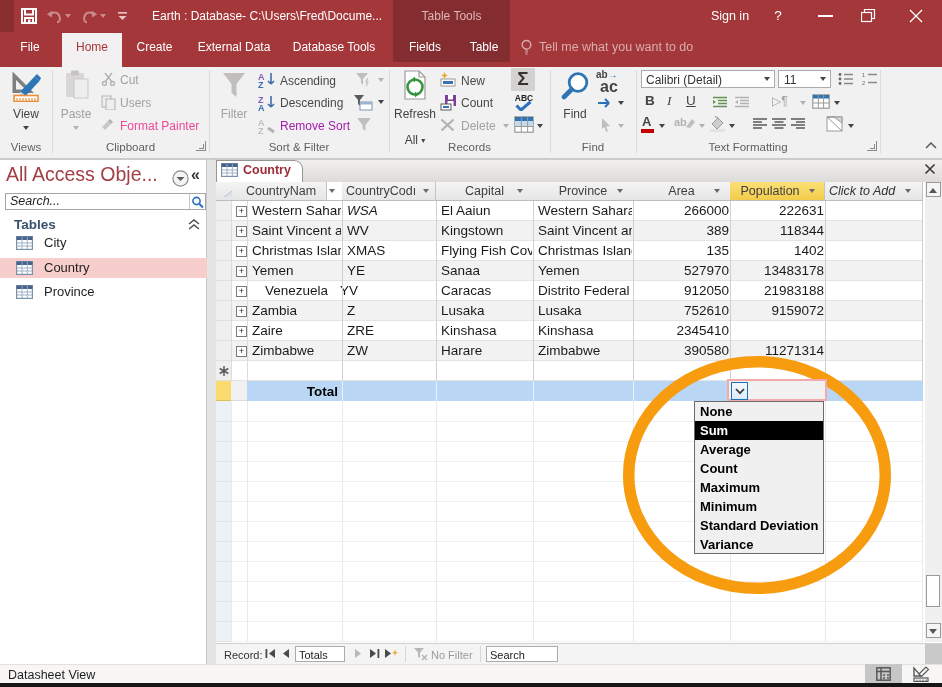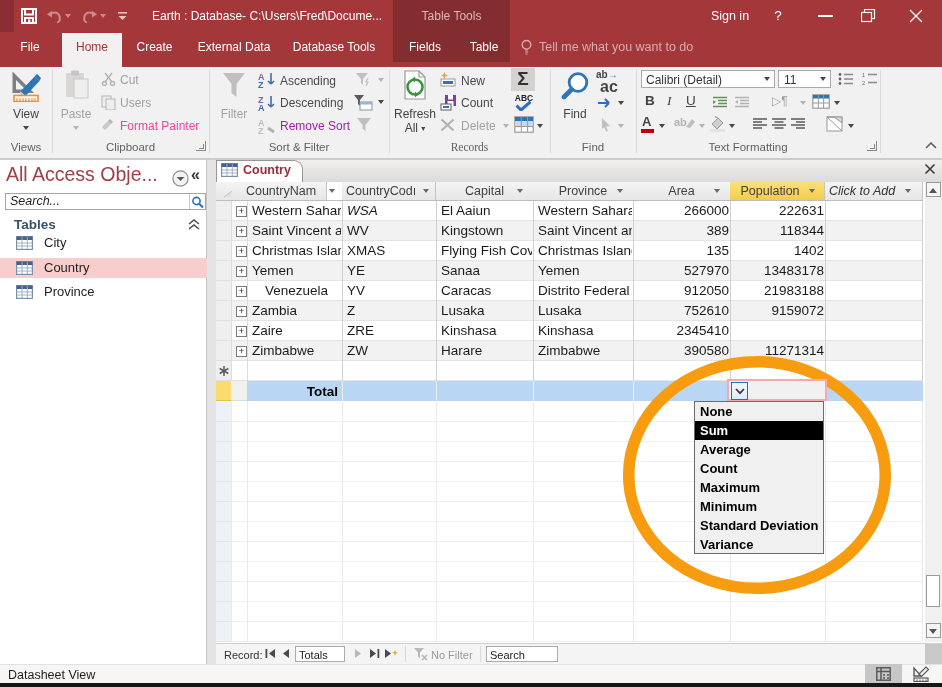--- a/index.html
+++ b/index.html
@@ -85,21 +85,21 @@
 <div class="ab" style="left:0;top:158px;width:942px;height:2px;background:#cbcbcb;"></div>
 <div class="gsep" style="left:52px;"></div>
 <div class="gsep" style="left:209px;"></div>
 <div class="gsep" style="left:389px;"></div>
 <div class="gsep" style="left:550px;"></div>
 <div class="gsep" style="left:636px;"></div>
 <div class="gsep" style="left:880px;"></div>
 <div class="glbl" style="left:0px;width:52px;">Views</div>
 <div class="glbl" style="left:52px;width:157px;">Clipboard</div>
 <div class="glbl" style="left:209px;width:180px;">Sort &amp; Filter</div>
-<div class="glbl" style="left:389px;width:161px;font-family:Liberation Serif, serif;">Records</div>
+<div class="glbl" style="left:389px;width:161px;">Records</div>
 <div class="glbl" style="left:550px;width:86px;">Find</div>
 <div class="glbl" style="left:636px;width:224px;">Text Formatting</div>
 
 <svg class="ab" style="left:10px;top:70px" width="32" height="32" viewBox="0 0 32 32">
  <path d="M2.5 1.5 L2.5 23 L24 23 Z" fill="#7f7f7f"></path>
  <path d="M6 10 L6 19.5 L15.5 19.5 Z" fill="#f2f1f1"></path>
  <path d="M10.5 21.5 L24.5 6.5 L29.5 11 L15.5 26 Z" fill="#2e75b5"></path>
  <path d="M27 4 L31 8 L29.5 11 L24.5 6.5 Z" fill="#2e75b5"></path>
  <path d="M10.5 21.5 L15.5 26 L9 27.5 Z" fill="#c9d7e8"></path>
  <path d="M11.5 24.5 L9 27.5 L12.8 26.8 Z" fill="#1f3a57"></path>
@@ -174,21 +174,21 @@
 </svg>
 
 <svg class="ab" style="left:403px;top:70px" width="24" height="30" viewBox="0 0 24 30">
  <path d="M2 1 H16 L22 7 V29 H2 Z" fill="#fff" stroke="#9a9998" stroke-width="1.2"></path>
  <path d="M16 1 L16 7 H22" fill="none" stroke="#9a9998" stroke-width="1.2"></path>
  <circle cx="12" cy="17" r="7.5" fill="none" stroke="#35953f" stroke-width="2.6"></circle>
  <path d="M12 6.5 L8.5 9.5 L12 12.5" fill="#35953f" stroke="none"></path>
  <path d="M12 21.5 L15.5 24.5 L12 27.5" fill="#35953f" stroke="none"></path>
 </svg>
 <div class="ab" style="left:389px;top:107px;width:52px;text-align:center;font-size:12px;color:#444;">Refresh</div>
-<div class="ab" style="left:389px;top:121px;width:52px;text-align:center;font-size:12px;color:#444;">All <span style="font-size:8px;vertical-align:1px;">▾</span></div>
+<div class="ab" style="left:389px;top:133px;width:52px;text-align:center;font-size:12px;color:#444;">All <span style="font-size:8px;vertical-align:1px;">▾</span></div>
 <svg class="ab" style="left:439px;top:71px" width="18" height="17" viewBox="0 0 18 17">
  <path d="M5.5 1 L6.6 3.4 L9 4.5 L6.6 5.6 L5.5 8 L4.4 5.6 L2 4.5 L4.4 3.4 Z" fill="#e9a733"></path>
  <rect x="2" y="8" width="14" height="7" fill="#fff" stroke="#9a9998"></rect>
  <rect x="4" y="10" width="10" height="3" fill="#3b6fb2"></rect>
 </svg>
 <div class="sbtn" style="left:461px;top:74px;">New</div>
 <svg class="ab" style="left:440px;top:94px" width="17" height="17" viewBox="0 0 17 17">
  <rect x="5" y="1" width="11" height="11" fill="#7d3f98"></rect>
  <rect x="8" y="1" width="5" height="4.5" fill="#fff"></rect>
  <rect x="7.5" y="7" width="6" height="5" fill="#fff"></rect>
@@ -417,21 +417,21 @@
 <div class="dcell" style="left:225px;width:91px;">Sanaa</div>
 <div class="dcell" style="left:322px;width:94px;">Yemen</div>
 <div class="dcell num" style="left:417px;width:96px;">527970</div>
 <div class="dcell num" style="left:514px;width:94px;">13483178</div>
 </div>
 <div class="drow" style="top:99px;">
 <div class="dcell" style="left:0;width:15px;background:#efefef;border-bottom:1px solid #e0e0e0;"></div>
 <div class="dcell" style="left:15px;width:692px;background:#ffffff;"></div>
 <div style="position:absolute;left:20px;top:5px;width:9px;height:9px;border:1px solid #7a7a7a;background:#fff;font-size:9px;line-height:8px;text-align:center;color:#222;">+</div>
 <div class="dcell" style="left:36px;width:89px;text-align:center;">Venezuela</div>
-<div class="dcell" style="left:131px;width:88px;">YV</div>
+<div class="dcell" style="left:124px;width:88px;">YV</div>
 <div class="dcell" style="left:225px;width:91px;">Caracas</div>
 <div class="dcell" style="left:322px;width:94px;">Distrito Federal</div>
 <div class="dcell num" style="left:417px;width:96px;">912050</div>
 <div class="dcell num" style="left:514px;width:94px;">21983188</div>
 </div>
 <div class="drow" style="top:119px;">
 <div class="dcell" style="left:0;width:15px;background:#efefef;border-bottom:1px solid #e0e0e0;"></div>
 <div class="dcell" style="left:15px;width:692px;background:#f2f2f2;"></div>
 <div style="position:absolute;left:20px;top:5px;width:9px;height:9px;border:1px solid #7a7a7a;background:#fff;font-size:9px;line-height:8px;text-align:center;color:#222;">+</div>
 <div class="dcell" style="left:36px;width:89px;">Zambia</div>

